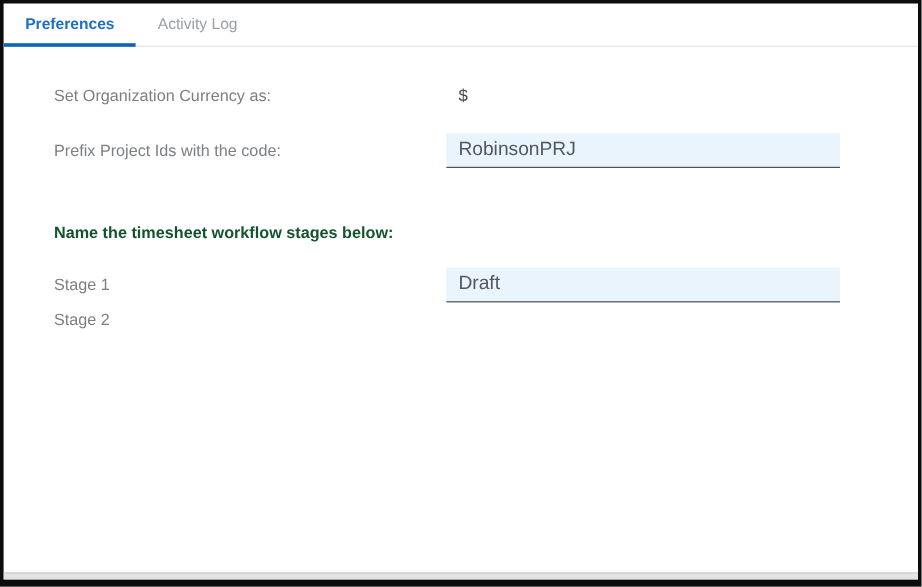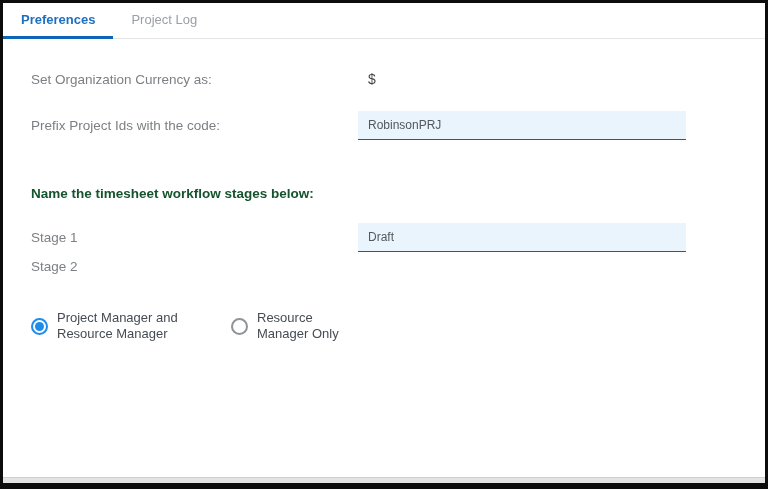--- a/index.html
+++ b/index.html
@@ -28,21 +28,21 @@
     margin-bottom:-1px;
     cursor:pointer;
     white-space:nowrap;
   }
   .tab.active {
     color:#1e6fbf;
     font-weight:bold;
     border-bottom-color:#0d65b5;
   }
   
-  .content { padding-left:28px; }
+  .content { padding-left:42px; }
   .row { display:flex; align-items:center; }
   .lbl {
     width:327px;
     font-size:13.5px;
     color:#7c8084;
     flex:none;
   }
   .row-currency { margin-top:30px; height:20px; }
   .currency-value {
     font-size:14px;
@@ -50,21 +50,21 @@
     padding-left:10px;
   }
   .row-prefix { margin-top:22px; height:29px; }
   .txt-input {
     width:328px; height:29px;
     background:#e9f4fd;
     border:0;
     border-bottom:1px solid #4e5256;
     padding:0 10px;
     font-family:"Liberation Sans", sans-serif;
-    font-size:12px;
+    font-size:16px;
     color:#54585c;
     outline:none;
   }
   .section-heading {
     margin-top:46px;
     height:20px;
     font-size:13.5px;
     font-weight:bold;
     color:#14532d;
   }
@@ -111,21 +111,21 @@
     border-top:1px solid #cfcfcf;
   }
 </style>
 </head>
 <body>
 
 <div class="frame">
 
   <div class="tabbar">
     <div class="tab active">Preferences</div>
-    <div class="tab">Project Log</div>
+    <div class="tab">Activity Log</div>
   </div>
 
   <div class="content">
 
     <div class="row row-currency">
       <div class="lbl">Set Organization Currency as:</div>
       <div class="currency-value">$</div>
     </div>
 
     <div class="row row-prefix">
@@ -139,28 +139,18 @@
       <div class="lbl">Stage 1</div>
       <input class="txt-input" type="text" value="Draft" style="">
     </div>
 
     <div class="row row-stage">
       <div class="lbl">Stage 2</div>
     </div>
 
 
     <div class="row row-alloc">
-      <div class="radios">
-        <div class="radio-option first">
-          <span class="radio checked"></span>
-          <span class="radio-text">Project Manager and Resource Manager</span>
-        </div>
-        <div class="radio-option second">
-          <span class="radio"></span>
-          <span class="radio-text">Resource Manager Only</span>
-        </div>
-      </div>
     </div>
 
   </div>
 
   <div class="hscroll"></div>
 </div>
 
 </body></html>

